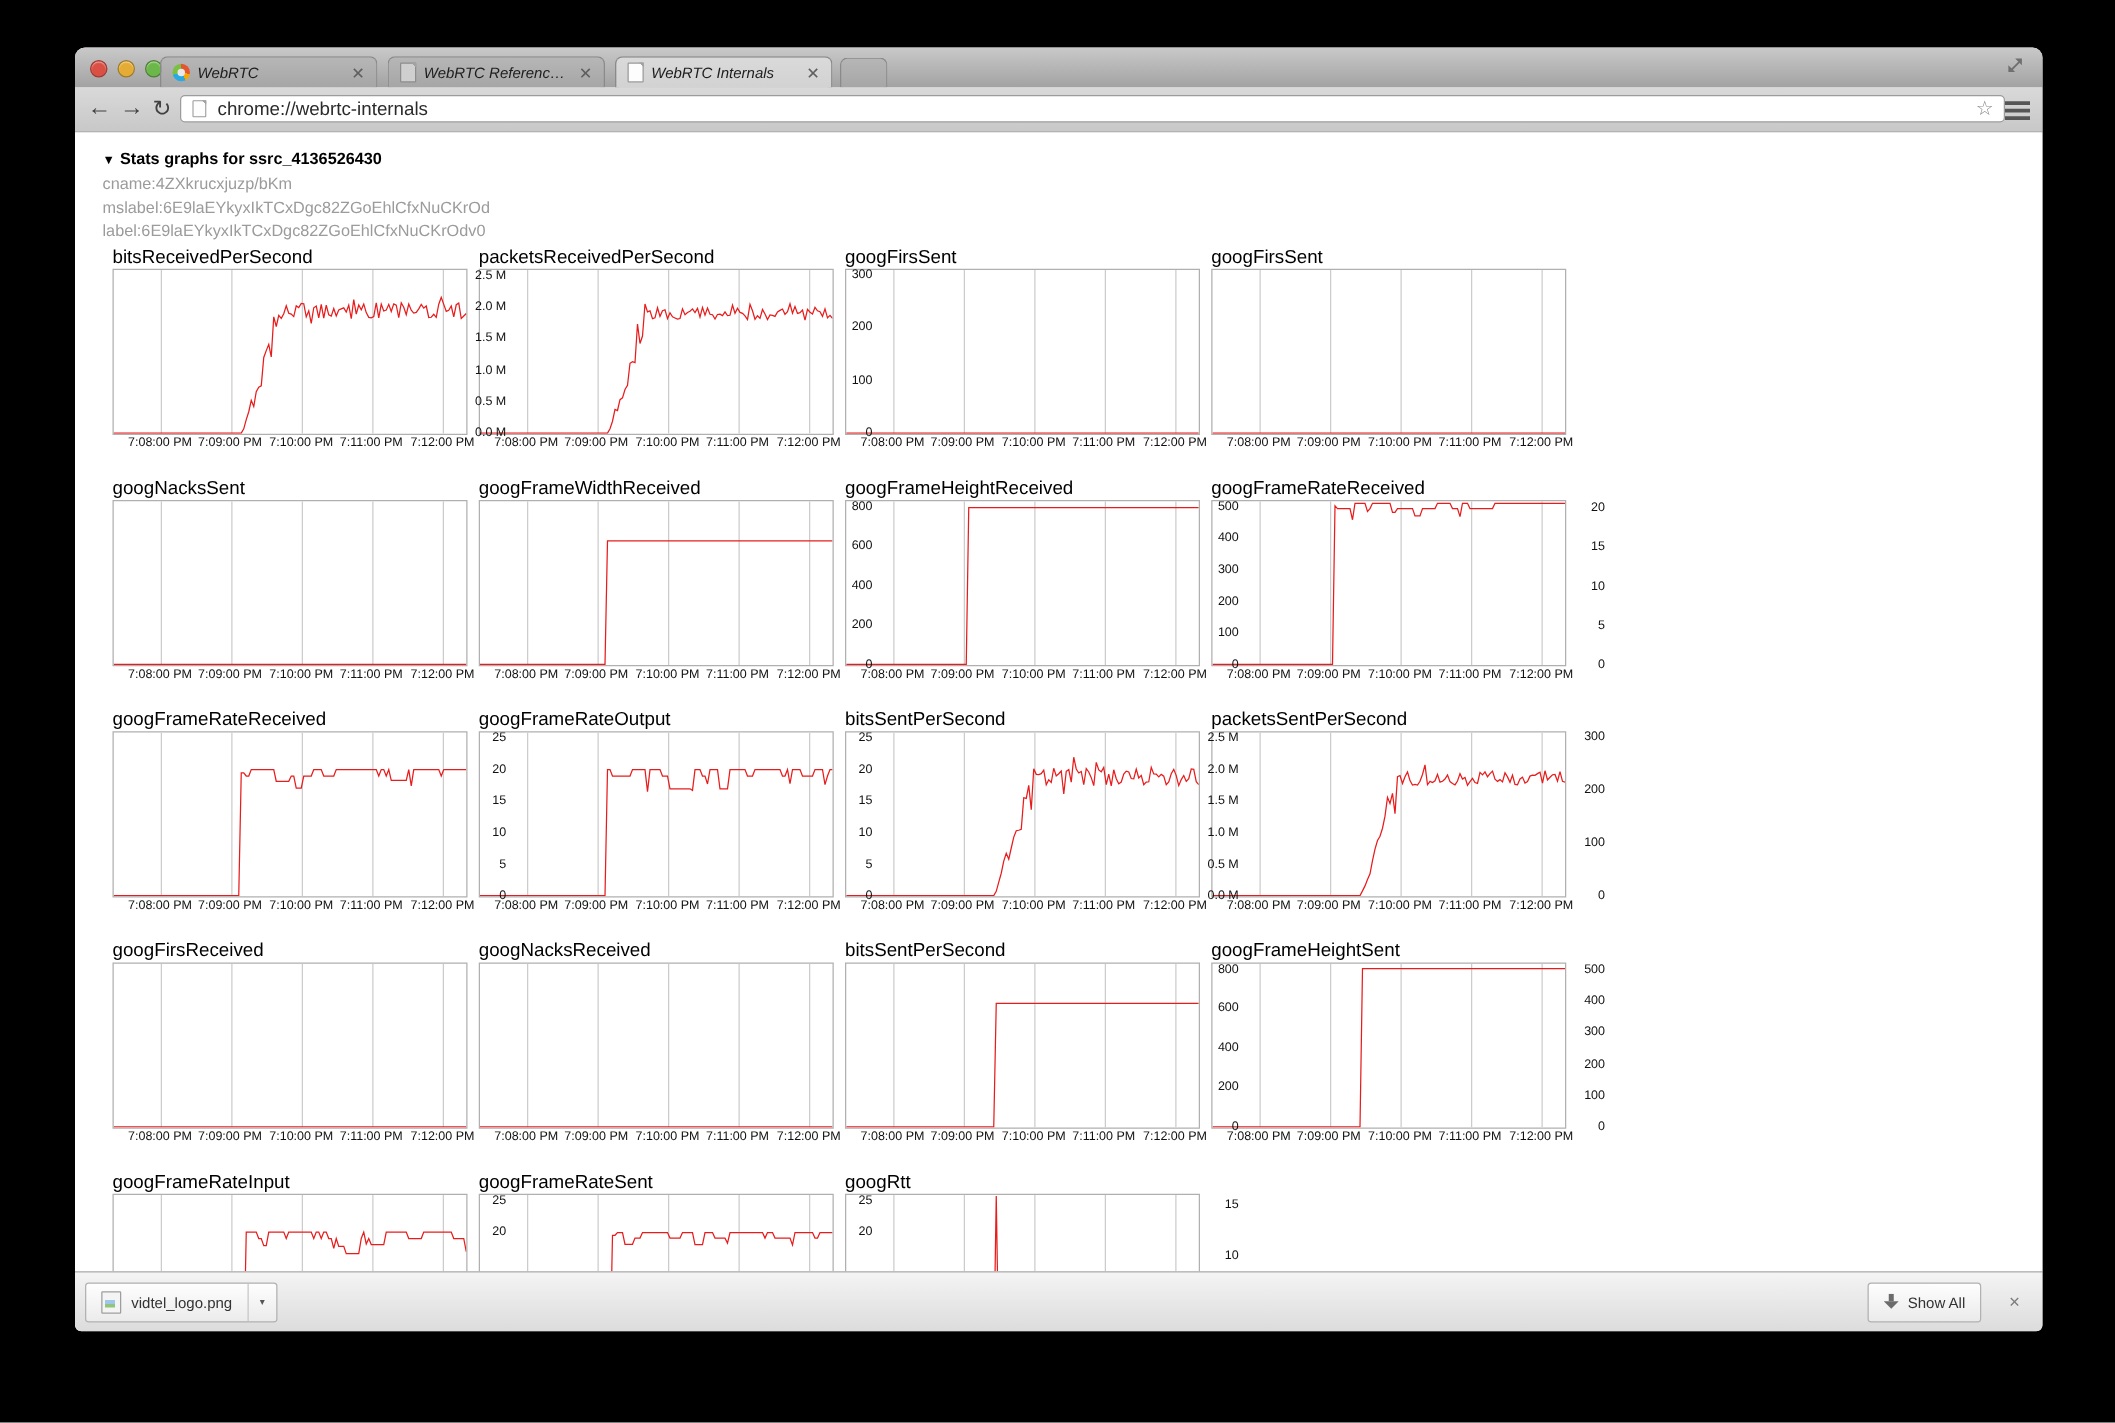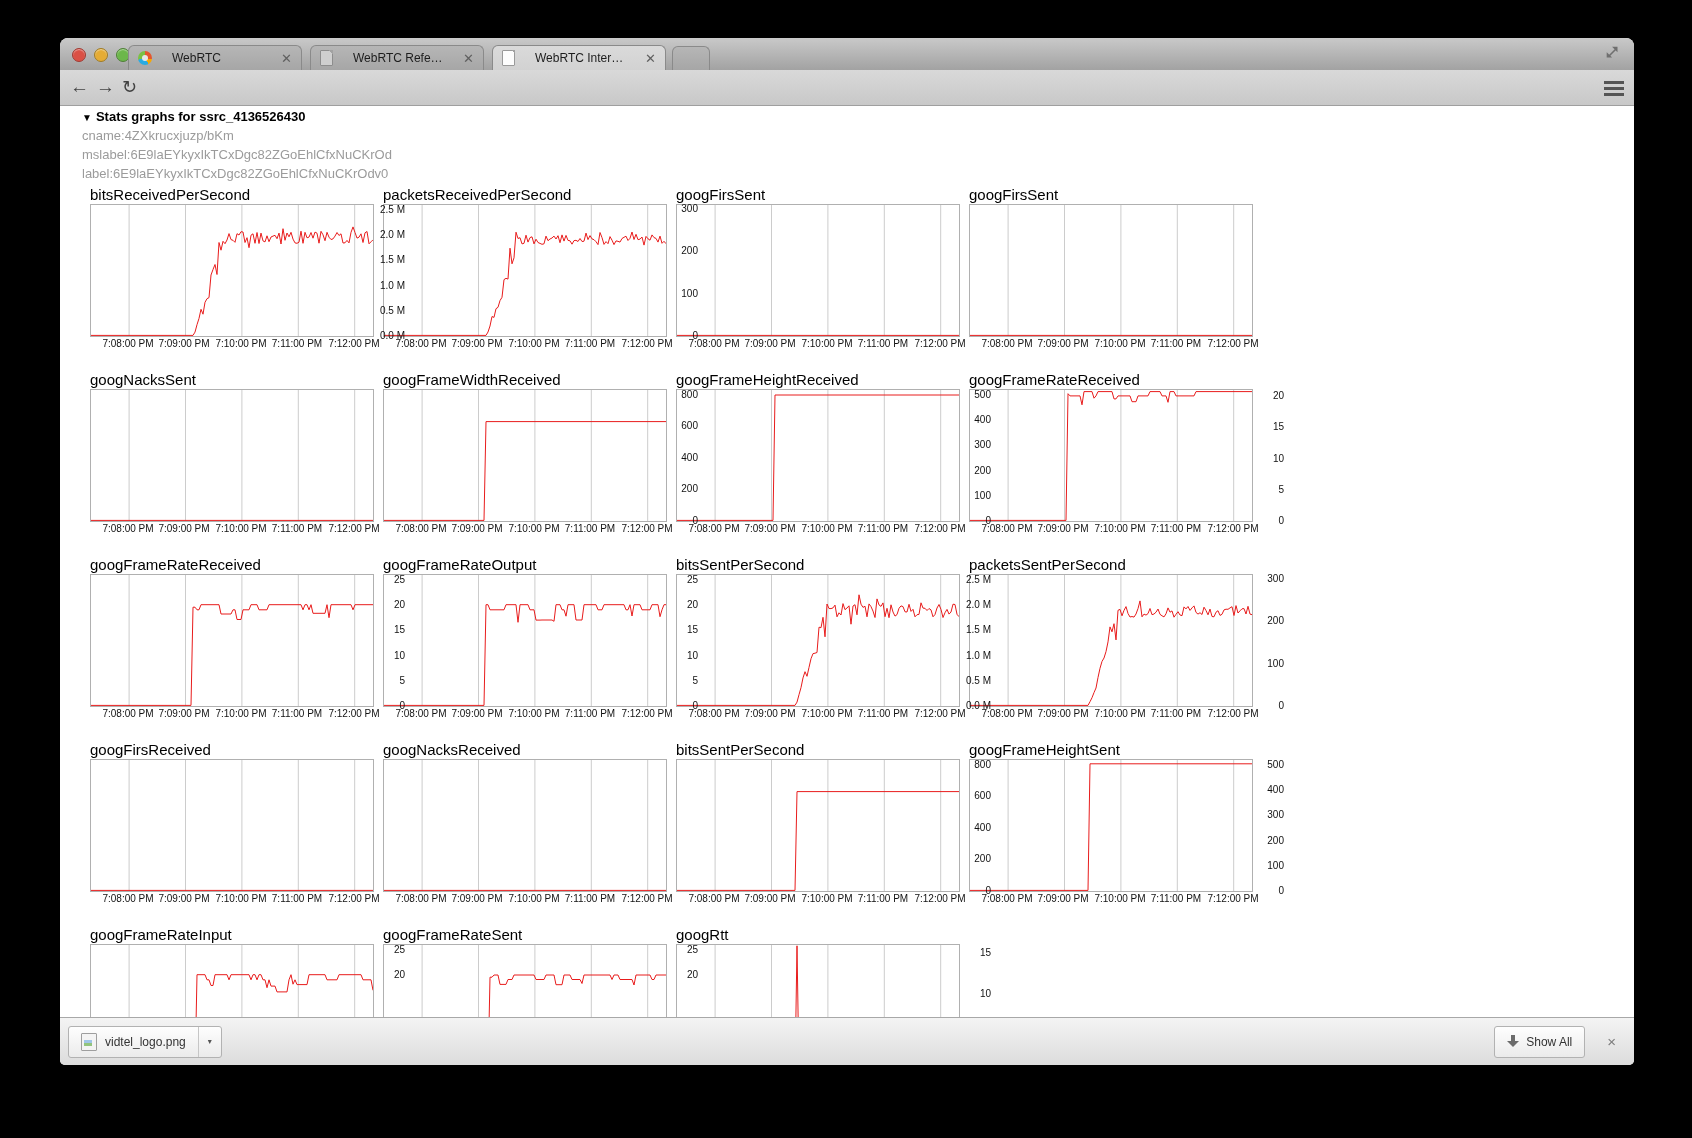--- a/index.html
+++ b/index.html
@@ -5,23 +5,23 @@
   html,body{margin:0;padding:0;}
   body{width:1692px;height:1138px;background:#000;position:relative;overflow:hidden;
        font-family:"Liberation Sans","DejaVu Sans",sans-serif;}
   .window{position:absolute;left:60px;top:38px;width:1574px;height:1027px;
           border-radius:8px 8px 5px 5px;overflow:hidden;background:#fff;}
   
   .tabstrip{position:absolute;left:0;top:0;right:0;height:32px;
             background:linear-gradient(#c9c9c9,#a2a2a2);}
   .traffic{position:absolute;left:12px;top:10px;display:flex;gap:8px;}
   .light{width:12px;height:12px;border-radius:50%;box-shadow:inset 0 1px 1px rgba(255,255,255,.5);}
-  .tab{position:absolute;bottom:0;height:25px;display:flex;align-items:center;gap:20px;
+  .tab{position:absolute;bottom:0;height:25px;display:flex;align-items:center;gap:6px;
        padding:0 9px;font-size:12px;color:#1d1d1d;border:1px solid #8a8a8a;border-bottom:none;
-       border-radius:6px 6px 0 0;box-sizing:border-box;}
+       border-radius:6px 6px 0 0;box-sizing:border-box;font-style:italic;}
   .tab.inactive{background:linear-gradient(#b6b6b6,#a6a6a6);}
   .tab.active{background:linear-gradient(#dadada,#d2d2d2);z-index:3;}
   .tab .tab-label{white-space:nowrap;overflow:hidden;text-overflow:ellipsis;flex:1;}
   .tab-close{margin-left:auto;color:#5f5f5f;font-size:13px;line-height:13px;cursor:default;}
   .newtab{position:absolute;bottom:0;height:23px;width:36px;border:1px solid #8a8a8a;border-bottom:none;
           border-radius:6px 6px 0 0;background:linear-gradient(#b6b6b6,#a6a6a6);}
   .webrtc-logo{width:14px;height:14px;border-radius:50%;position:relative;flex:none;
       background:conic-gradient(#e4572e 0 100deg,#f7a800 100deg 150deg,#29abe2 150deg 255deg,#7ac143 255deg 360deg);}
   .webrtc-logo:after{content:"";position:absolute;left:4px;top:4px;width:6px;height:6px;border-radius:50%;background:#e8e8e8;}
   .page-ico{width:11px;height:14px;background:#fdfdfd;border:1px solid #9a9a9a;border-radius:1px;position:relative;flex:none;}
@@ -34,21 +34,21 @@
            background:linear-gradient(#d9d9d9,#c8c8c8);border-bottom:1px solid #9f9f9f;box-sizing:border-box;}
   .navbtn{position:absolute;top:4px;font-size:19px;font-weight:bold;color:#424242;line-height:26px;}
   .omnibox{position:absolute;left:84px;top:6px;width:1460px;height:22px;background:#fff;
            border:1px solid #9c9c9c;border-radius:4px;display:flex;align-items:center;padding:0 8px;box-sizing:border-box;}
   .omni-url{font-size:15px;color:#2b2b2b;margin-left:8px;flex:1;}
   .star{color:#8b8b8b;font-size:16px;}
   .menu-ico{position:absolute;right:10px;top:11px;width:20px;height:3px;background:#555;
             box-shadow:0 6px 0 #555,0 12px 0 #555;}
   
   .content{position:absolute;left:0;top:68px;right:0;height:911px;background:#fff;
-           overflow:hidden;padding:2px 0 0 22px;box-sizing:border-box;}
+           overflow:hidden;padding:12px 0 0 22px;box-sizing:border-box;}
   .stats-title{font-size:13px;font-weight:bold;color:#000;line-height:17px;}
   .stats-title .tri{font-size:10px;margin-right:4px;}
   .meta-line{font-size:13px;color:#9b9b9b;line-height:19px;}
   #charts-grid{margin-top:2px;margin-left:8px;display:grid;grid-template-columns:repeat(4,293px);row-gap:19px;}
   .chart{position:relative;width:293px;}
   .chart-title{font-size:15px;color:#000;height:19px;line-height:19px;}
   .plot{position:relative;width:282px;height:131px;border:1px solid #b0b0b0;box-sizing:content-box;background:#fff;}
   .plot svg{display:block;}
   .ylab{position:absolute;left:286px;width:28px;text-align:right;font-size:10px;color:#111;z-index:5;line-height:12px;}
   .xticks{position:relative;width:293px;height:14px;overflow:hidden;}
@@ -104,20 +104,25 @@
         <polygon points="13,2 13,8 7,2" fill="#6f6f6f" transform="scale(0.9) translate(2,0)"></polygon>
         <polygon points="3,14 3,8 9,14" fill="#6f6f6f" transform="scale(0.9)"></polygon>
       </svg>
     </span>
   </div>
 
   <div class="toolbar">
     <span class="navbtn" style="left:10px;">←</span>
     <span class="navbtn" style="left:36px;">→</span>
     <span class="navbtn" style="left:62px;font-weight:normal;font-size:18px;">↻</span>
+    <div class="omnibox">
+      <span class="page-ico" style="transform:scale(0.85);"></span>
+      <span class="omni-url">chrome://webrtc-internals</span>
+      <span class="star">☆</span>
+    </div>
     <span class="menu-ico"></span>
   </div>
 
   <div class="content">
     <div class="stats-title">
       <span class="tri">▼</span><span>Stats graphs for ssrc_4136526430</span>
     </div>
     <div class="meta-line">cname:4ZXkrucxjuzp/bKm</div>
     <div class="meta-line">mslabel:6E9laEYkyxIkTCxDgc82ZGoEhlCfxNuCKrOd</div>
     <div class="meta-line">label:6E9laEYkyxIkTCxDgc82ZGoEhlCfxNuCKrOdv0</div>

